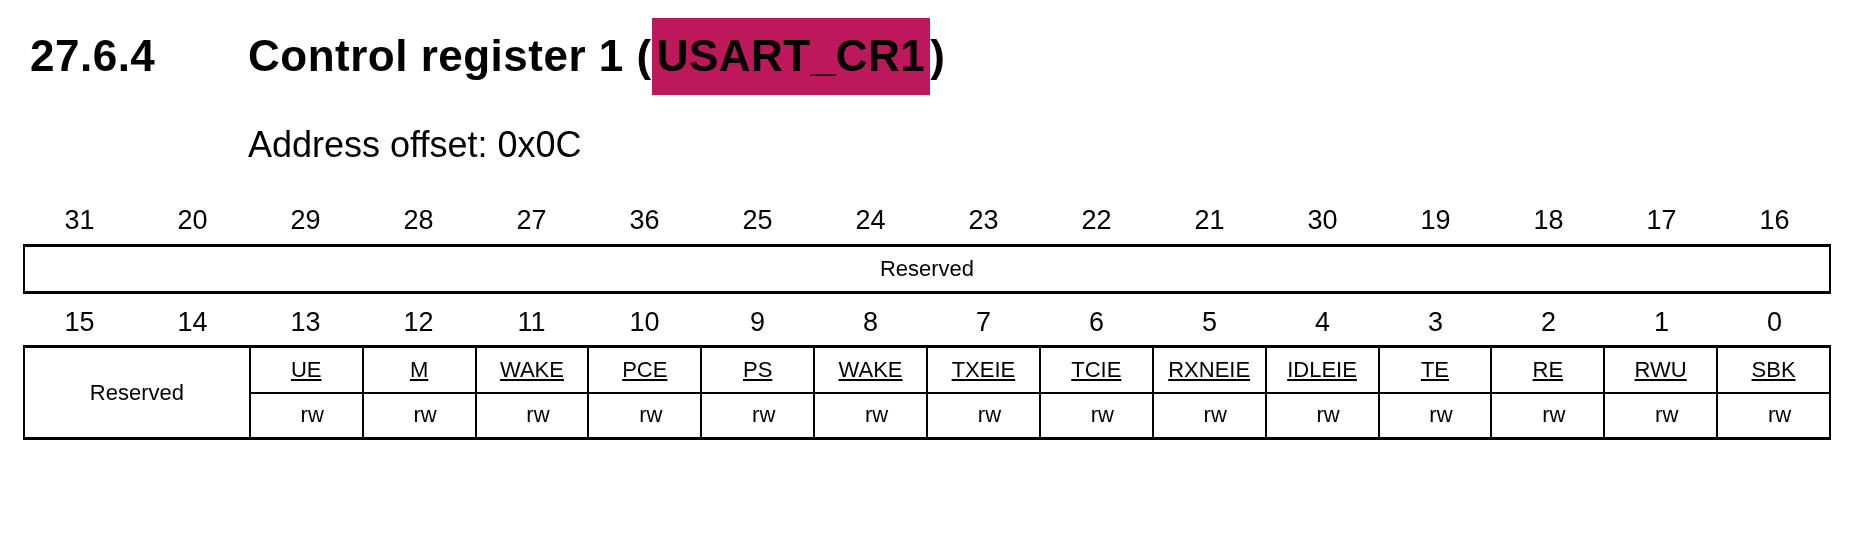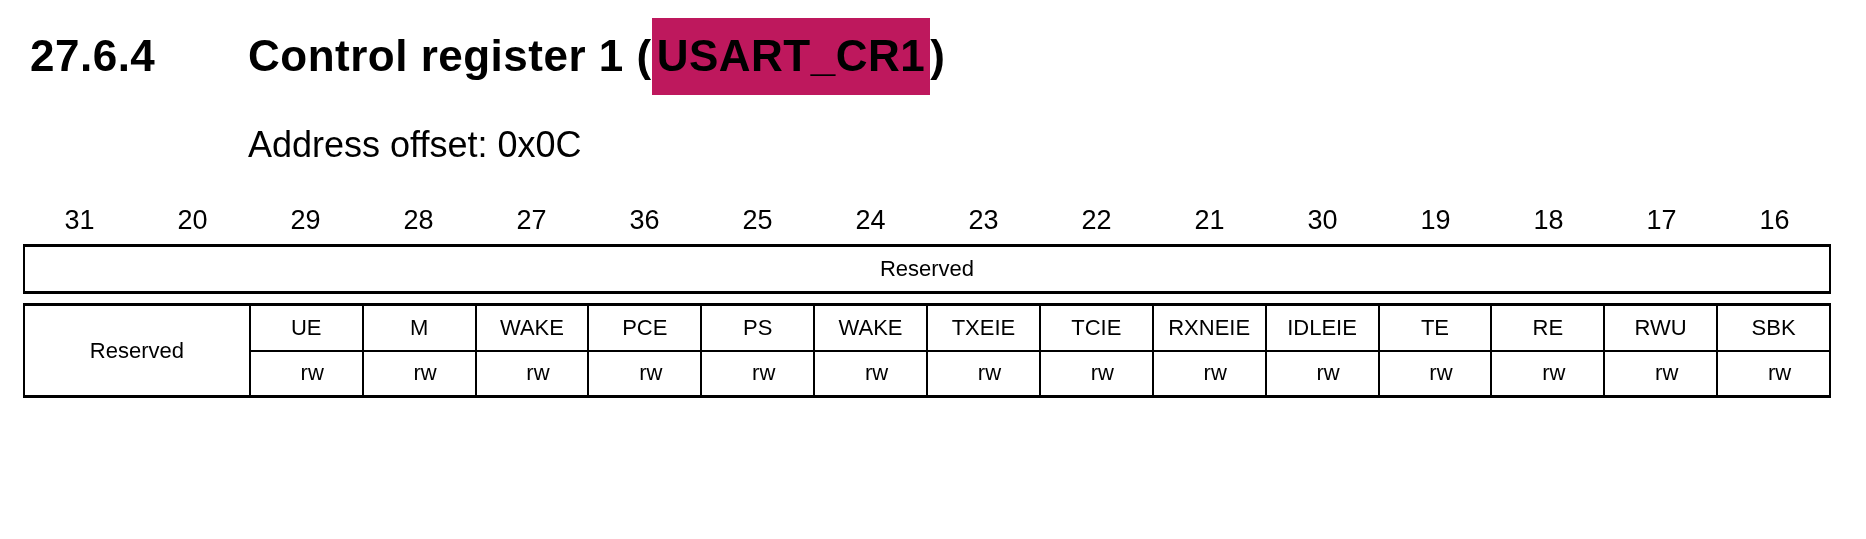--- a/index.html
+++ b/index.html
@@ -58,21 +58,21 @@
   table.regtable td {
     border: 2px solid #000;
     text-align: center;
     vertical-align: middle;
     font-size: 22px;
     padding: 0;
     overflow: hidden;
     white-space: nowrap;
   }
   table.regtable.reservedrow td { height: 47px; }
-  table.regtable.fields td.namecell  { height: 46px; }
+  table.regtable.fields td.namecell  { height: 46px; text-decoration: underline; }
   table.regtable.fields td.accesscell { height: 46px; padding-left: 12px; }
   td.reserved-span { font-size: 27px; }
 </style>
 </head>
 <body>
 
 <div class="heading-row">
   <span class="section-num">27.6.4</span>
   <h1 class="title"><span>Control register 1 (</span><span class="hl" style="background: #be185d;">USART_CR1</span><span>)</span></h1>
 </div>
@@ -103,20 +103,38 @@
   </div>
 
   <table class="regtable reservedrow">
     <tbody>
         <tr>
       <td colspan="16" class="reserved-span">Reserved</td>
     </tr>
   </tbody>
     </table>
 
+  <div class="bitnums low">
+    <span>15</span>
+    <span>14</span>
+    <span>13</span>
+    <span>12</span>
+    <span>11</span>
+    <span>10</span>
+    <span>9</span>
+    <span>8</span>
+    <span>7</span>
+    <span>6</span>
+    <span>5</span>
+    <span>4</span>
+    <span>3</span>
+    <span>2</span>
+    <span>1</span>
+    <span>0</span>
+  </div>
 
   <table class="regtable fields">
     <colgroup>
       <col style="width:6.25%">
         <col style="width:6.25%">
         <col style="width:6.25%">
         <col style="width:6.25%">
       <col style="width:6.25%">
         <col style="width:6.25%">
         <col style="width:6.25%">

